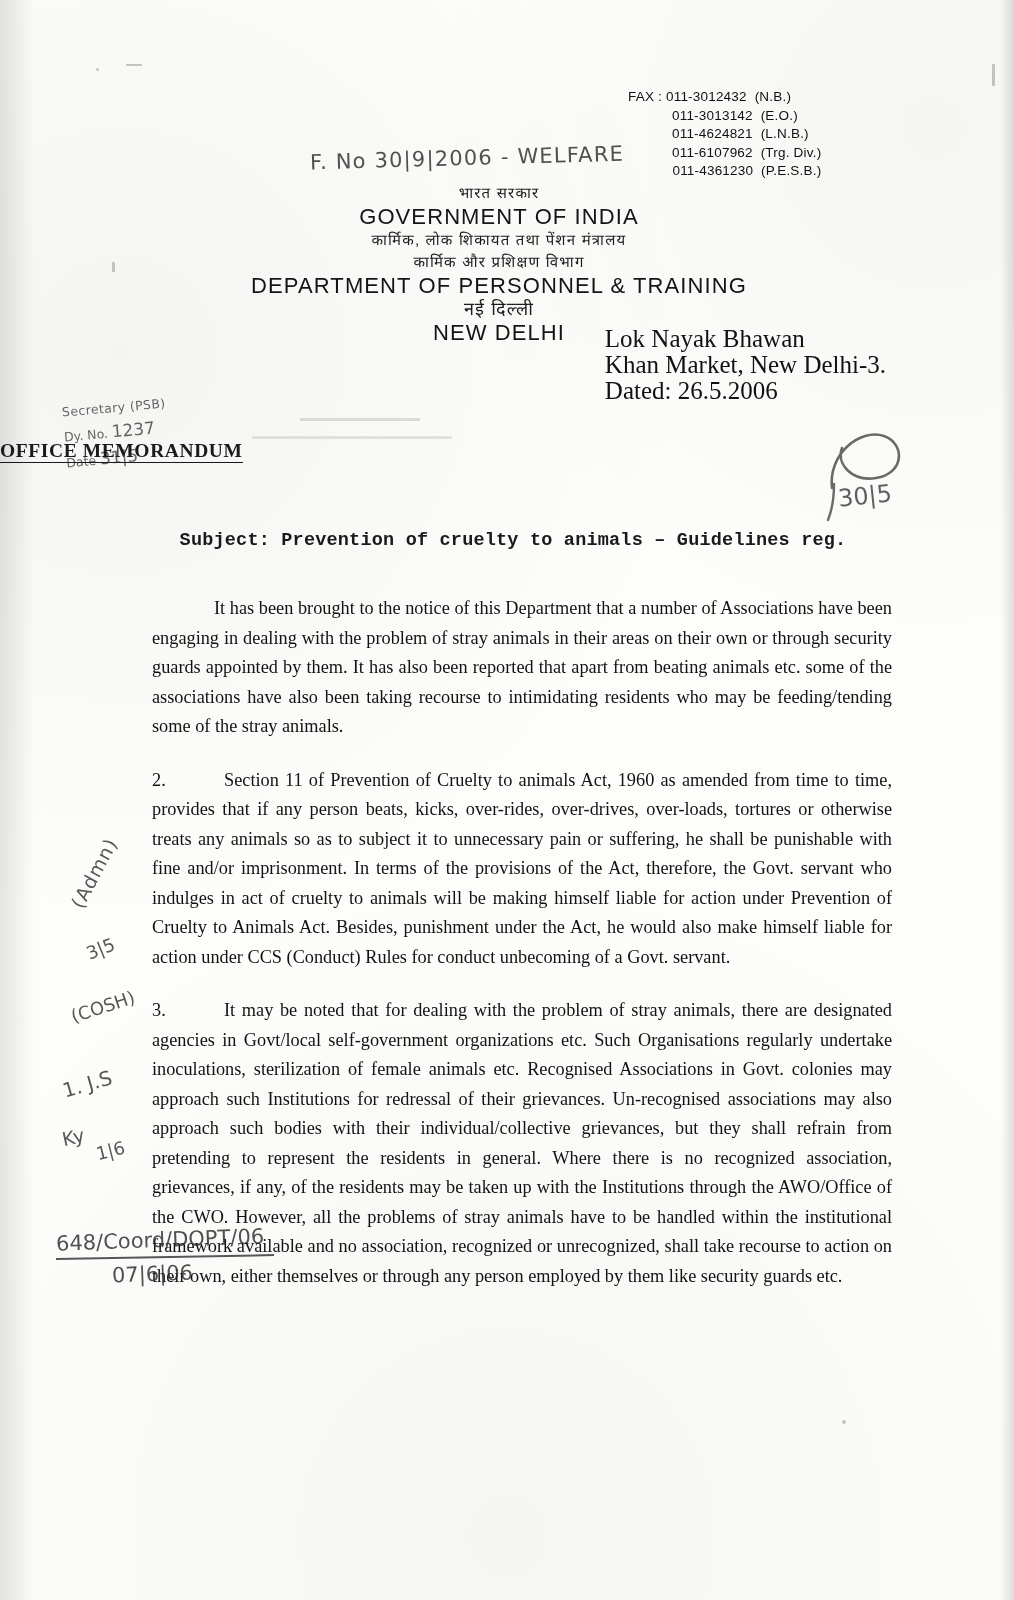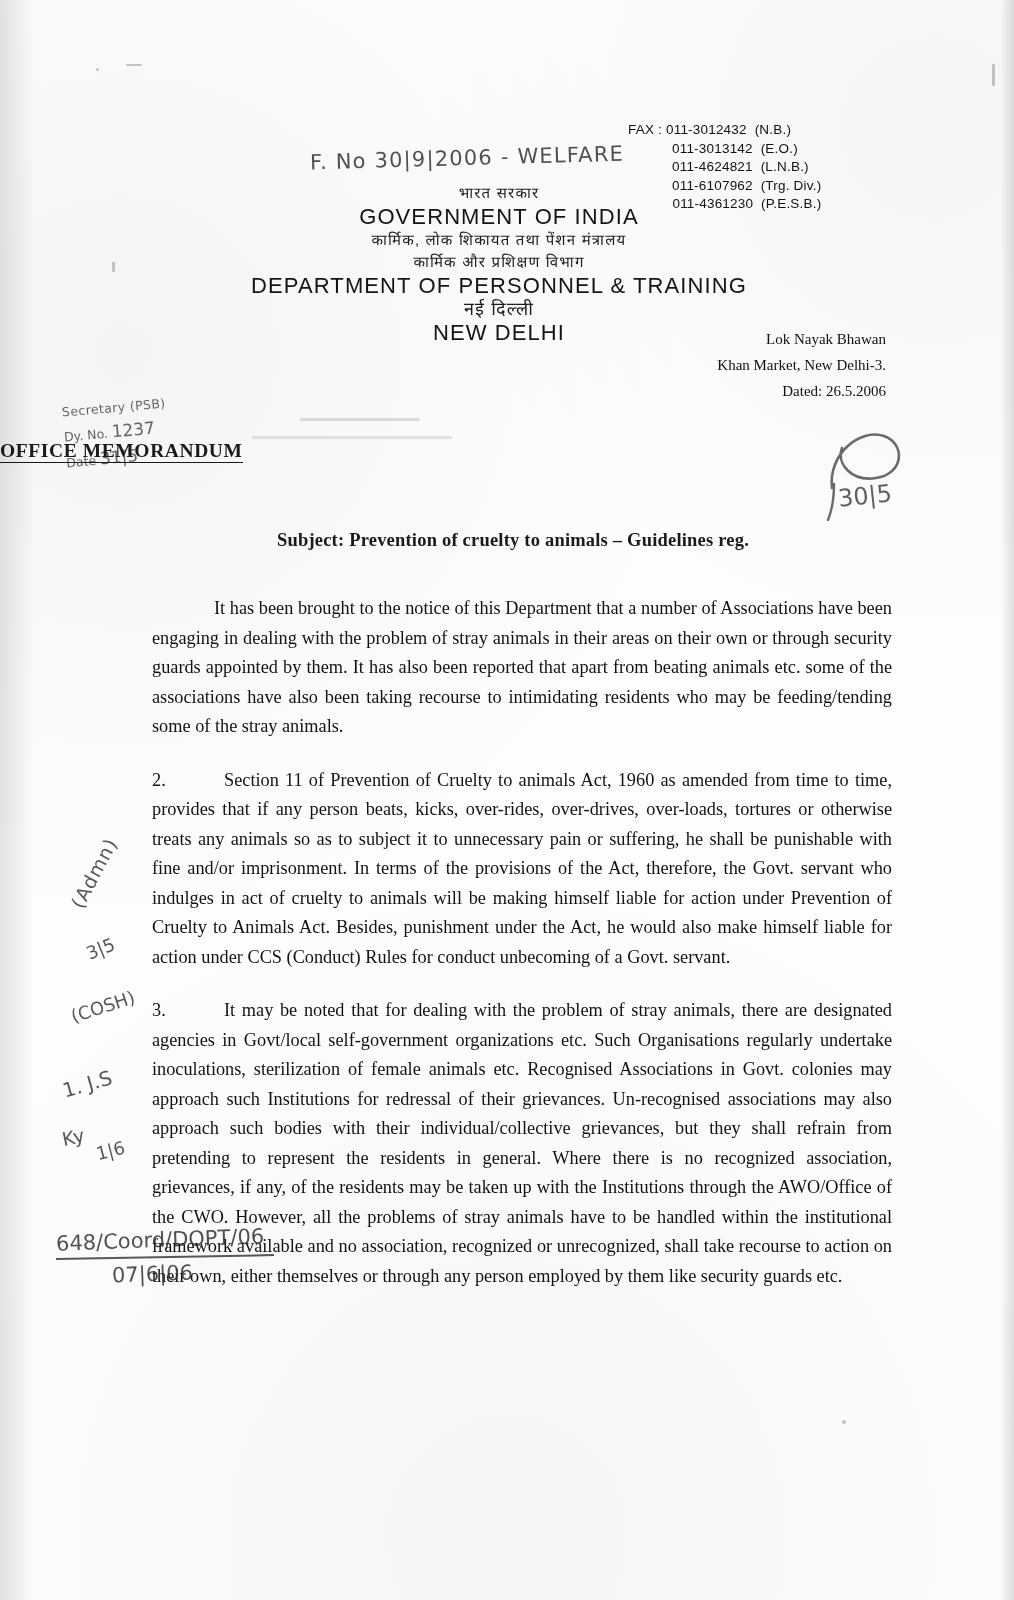--- a/index.html
+++ b/index.html
@@ -46,21 +46,20 @@
   
   .fax-block {
     position: absolute;
     left: 628px;
     top: 88px;
     font-family: "Liberation Sans", sans-serif;
     font-size: 13.5px;
     line-height: 18.6px;
     letter-spacing: 0.2px;
     color: #111;
-    margin-top: 33px;
   }
   .fax-line { white-space: pre; }
 
   
   .file-no {
     position: absolute;
     left: 310px;
     top: 146px;
     font-family: "DejaVu Sans", sans-serif;
     font-size: 21px;
@@ -92,23 +91,22 @@
     line-height: 25px;
     color: #141414;
   }
   .lh-hindi.small { font-size: 18px; }
 
   
   .addr-right {
     position: absolute;
     right: 128px;
     top: 326px;
-    text-align: right;
     font-family: "Liberation Serif", serif;
-    font-size: 15px;
+    font-size: 25px;
     line-height: 26px;
     color: #111;
   }
 
   
   .stamp {
     position: absolute;
     left: 64px;
     top: 400px;
     transform: rotate(-5deg);
@@ -152,21 +150,21 @@
     color: #2c2c2c;
     transform: rotate(-6deg);
   }
 
   
   .subject {
     position: absolute;
     left: 0; right: 0;
     top: 530px;
     text-align: center;
-    font-family: Liberation Serif, serif;
+    font-family: Liberation Mono, monospace;
     font-weight: bold;
     font-size: 18.5px;
     letter-spacing: 0.2px;
     margin-left: 12px;
   }
 
   
   .body-text {
     position: absolute;
     left: 152px;

